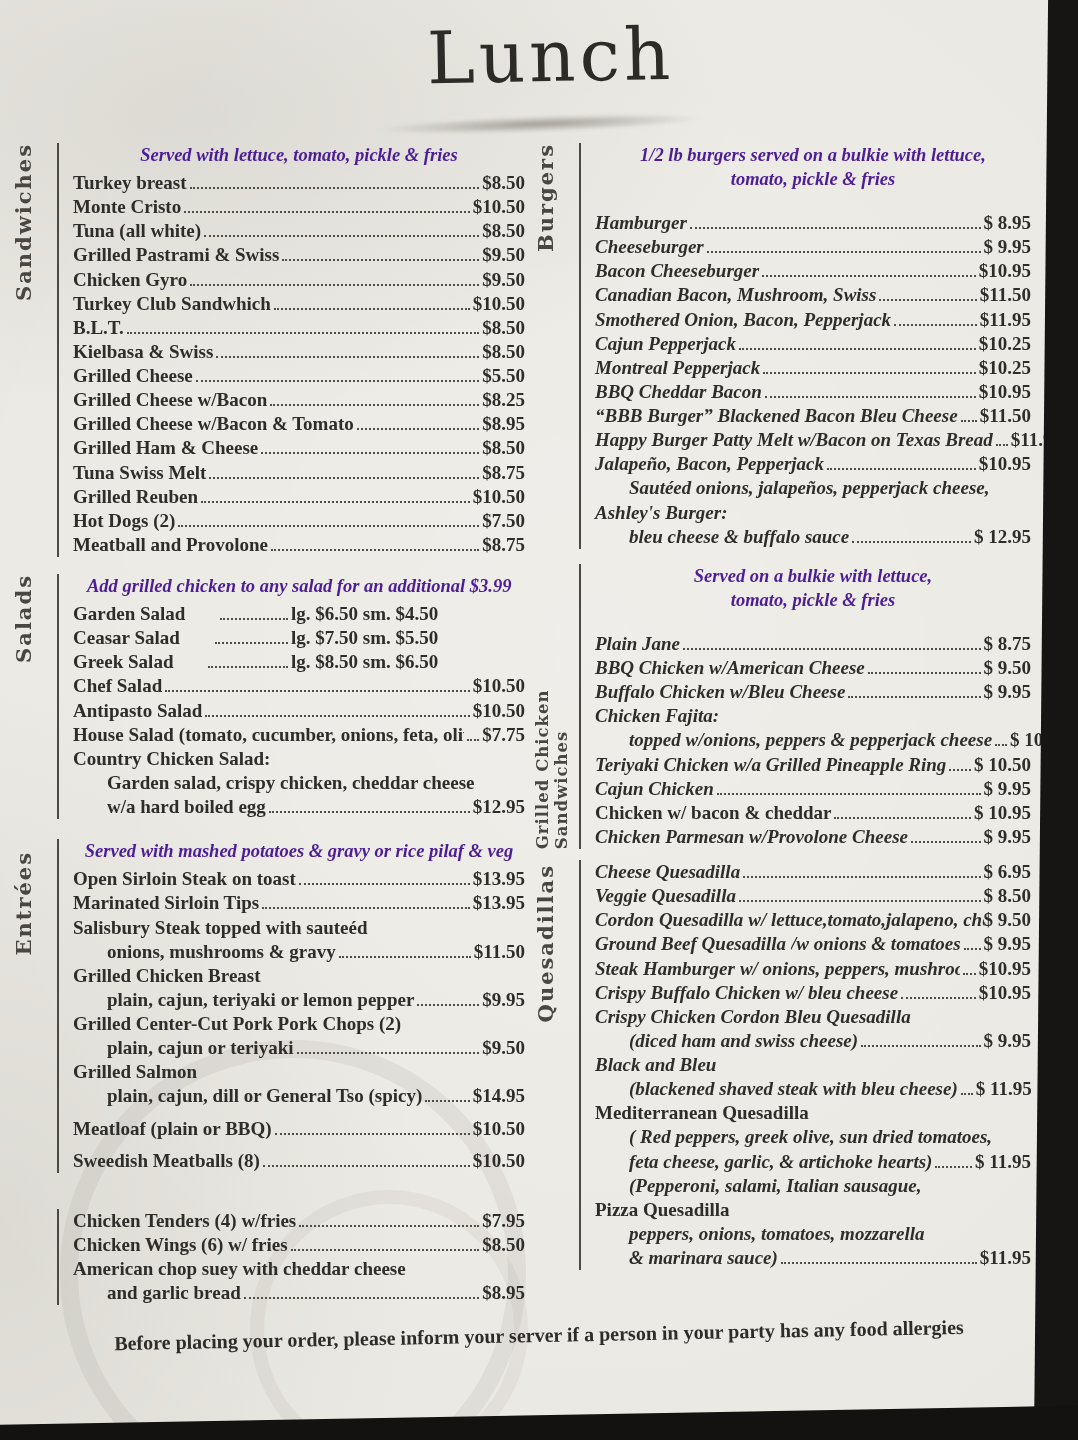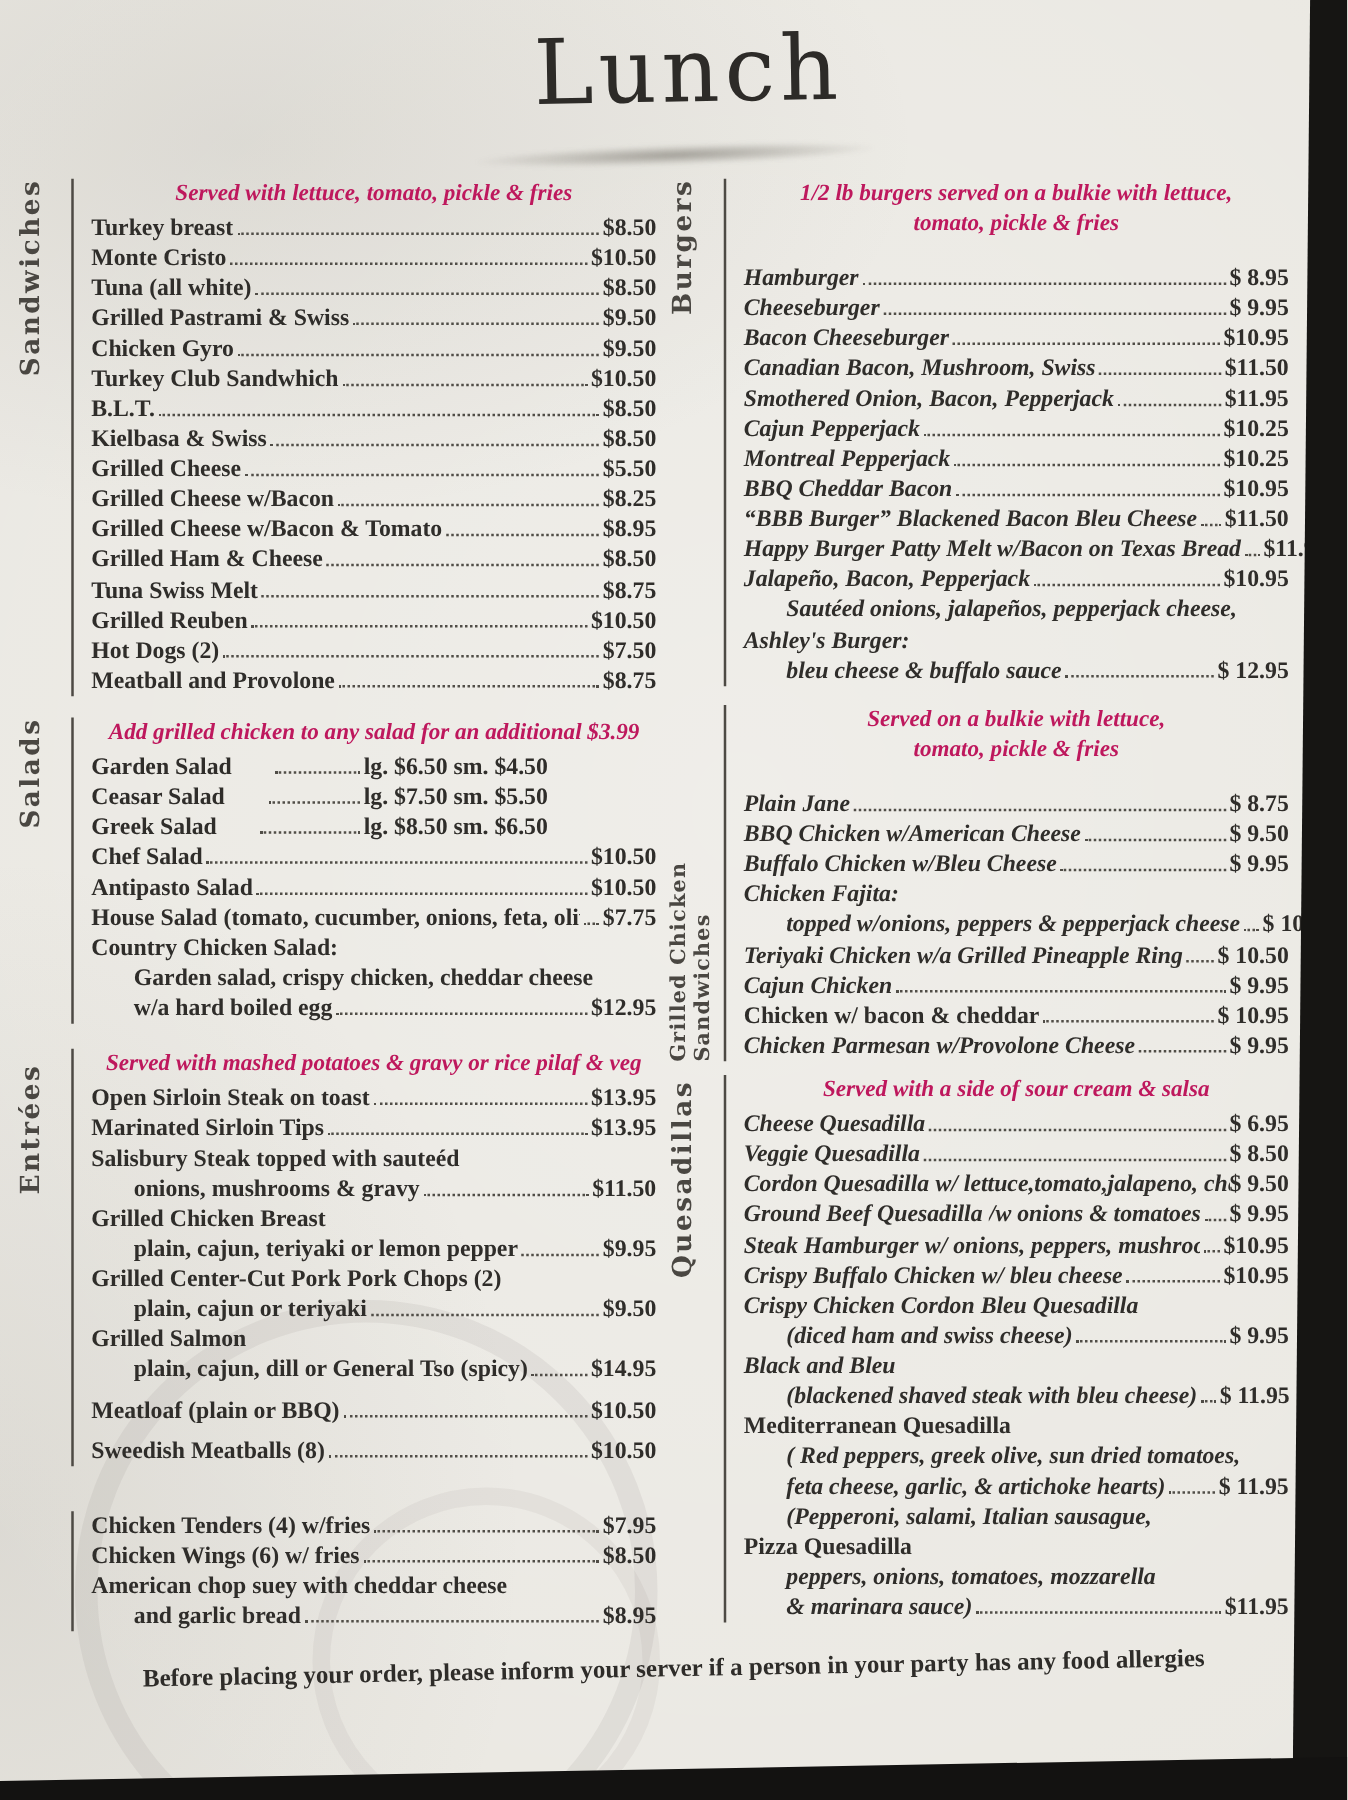--- a/index.html
+++ b/index.html
@@ -45,21 +45,21 @@
 
   .vlabel{position:absolute;left:-48px;top:0;
     writing-mode:vertical-rl;transform:rotate(180deg);
     font-family:"DejaVu Serif",serif;font-weight:700;font-size:21px;
     letter-spacing:2px;color:#4a4742;}
   #sec-entrees .vlabel{top:12px;}
   #sec-grilled .vlabel{font-size:16.5px;letter-spacing:1px;top:2px;}
   #sec-quesadillas .vlabel{top:4px;}
 
   .note{font-size:18.5px;font-weight:700;font-style:italic;text-align:center;
-    color:#be185d;margin-bottom:4px;white-space:pre-line;line-height:1.3;}
+    color:#4c1d95;margin-bottom:4px;white-space:pre-line;line-height:1.3;}
   #sec-burgers .note,#sec-grilled .note{margin-bottom:20px;}
   #sec-salads .note{text-align:left;padding-left:14px;}
 
   .item{margin:0;}
   .item.gap{margin-top:8px;}
   .line{display:flex;align-items:baseline;font-size:19px;line-height:1.27;font-weight:600;color:#2f2d2a;}
   .line.sub{padding-left:34px;}
   .italic .line .nm,.italic .line .sm,.italic .line .inline{font-style:italic;}
   .italic .line.upright .nm{font-style:normal;}
   .nm{white-space:pre;}
@@ -542,21 +542,20 @@
             <span class="nm">Chicken Parmesan w/Provolone Cheese</span>
             <span class="dots"></span>
             <span class="pr">$ 9.95</span>
           </div>
         </div>
       </div>
   </div>
 
   <div class="sec italic" id="sec-quesadillas">
     <div class="vlabel">Quesadillas</div>
-    <div class="note">Served with a side of sour cream &amp; salsa</div>
     <div class="items">
         <div class="item">
           <div class="line main">
             <span class="nm">Cheese Quesadilla</span>
             <span class="dots"></span>
             <span class="pr">$ 6.95</span>
           </div>
         </div>
         <div class="item">
           <div class="line main">

